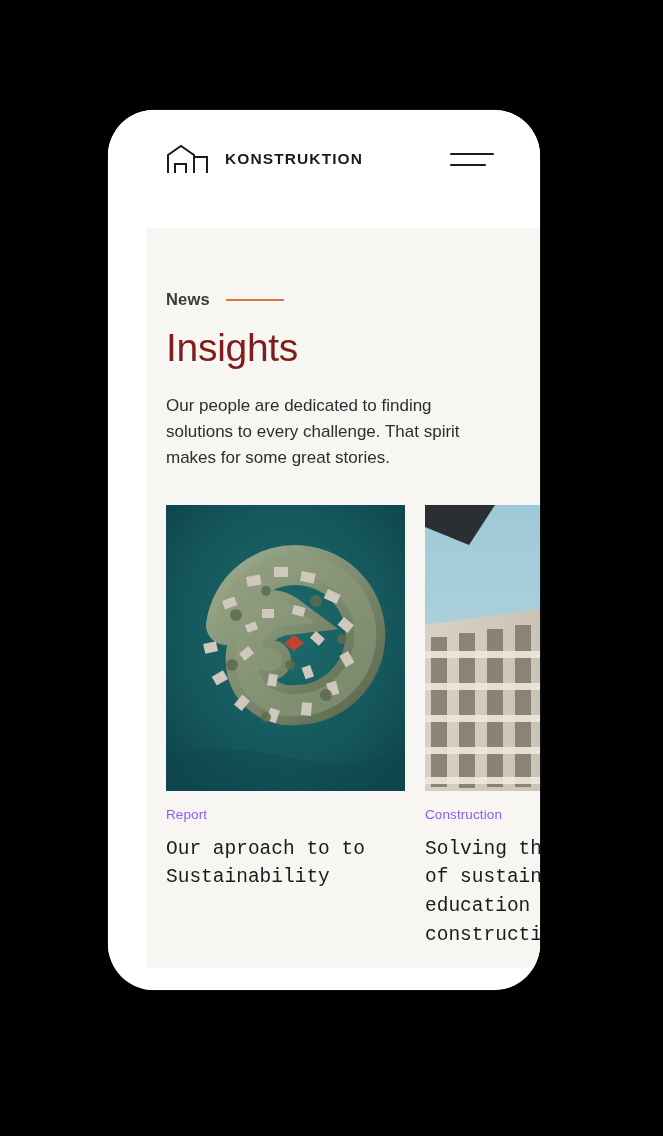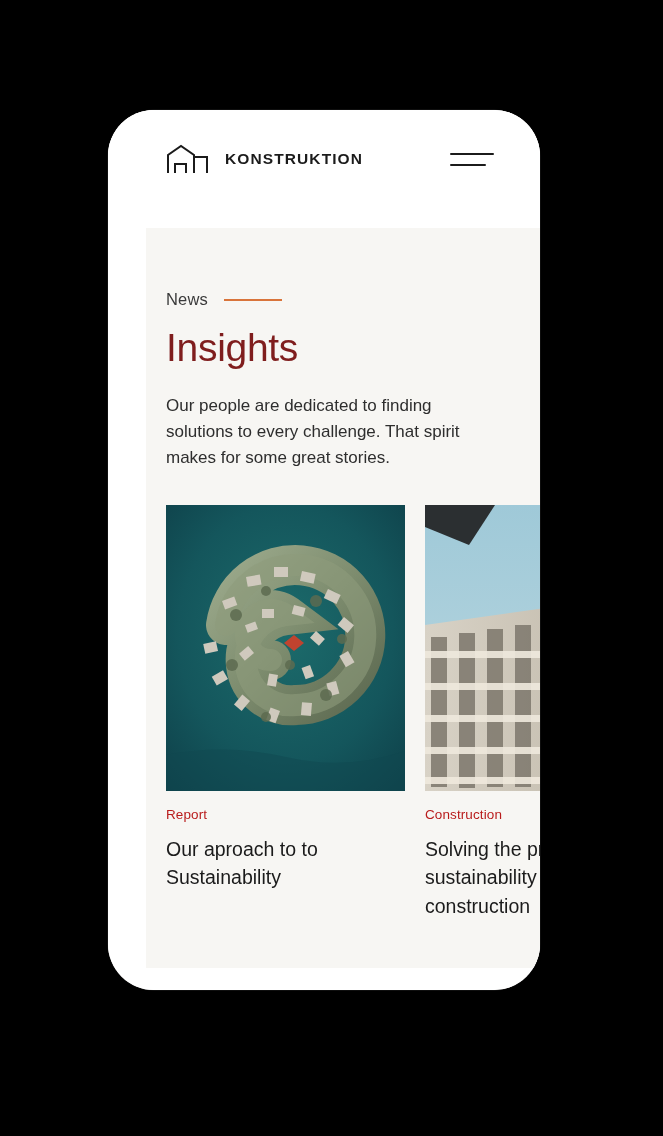--- a/index.html
+++ b/index.html
@@ -114,20 +114,21 @@
 
   .panel-inner {
     padding: 62px 0 0 20px;
   }
 
   .eyebrow-row {
     display: flex;
     align-items: center;
     gap: 16px;
     margin-bottom: 18px;
+    font-weight: bold;
   }
   .eyebrow {
     font-size: 16.5px;
     color: #3a3a3a;
     letter-spacing: 0.2px;
   }
   .eyebrow-rule {
     width: 58px;
     height: 2px;
     background: #d9743a;
@@ -167,31 +168,32 @@
     width: 239px;
     height: 286px;
     overflow: hidden;
     position: relative;
     background: #123;
   }
   .card-media svg { display: block; }
 
   .card-tag {
     font-size: 13.5px;
-    color: #b91c1c;
+    color: #8b5cf6;
     margin: 16px 0 13px 0;
     letter-spacing: 0.1px;
   }
 
   .card-title {
     font-size: 19.5px;
     line-height: 1.48;
     color: #1b1b1b;
     margin: 0;
     font-weight: normal;
+    font-family: Liberation Mono, monospace;
   }
 </style>
 </head>
 <body>
 
 <div id="stage">
 
   <div class="phone-frame">
     <div class="phone-screen">
 

